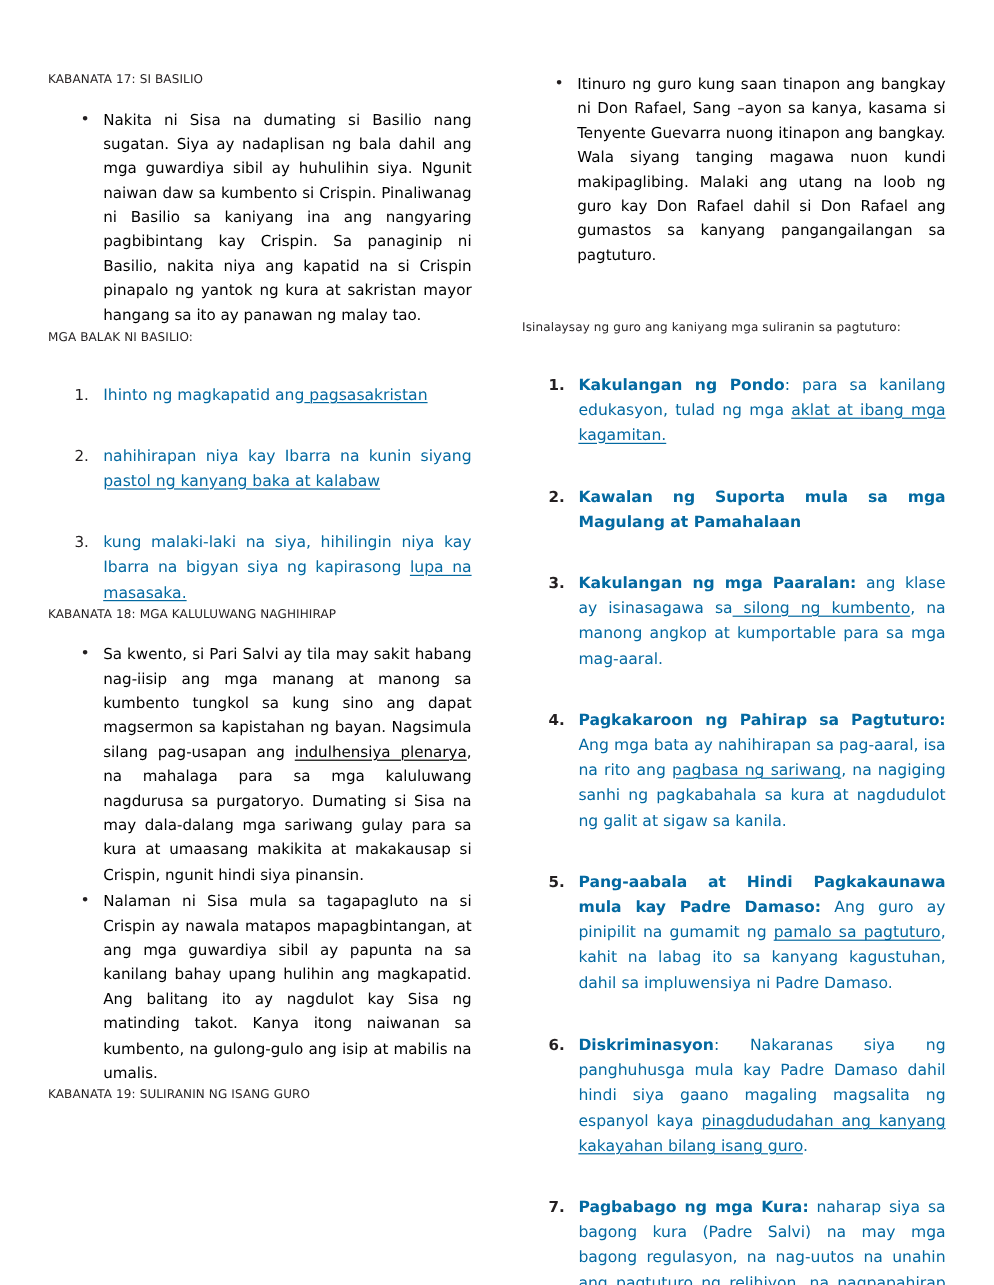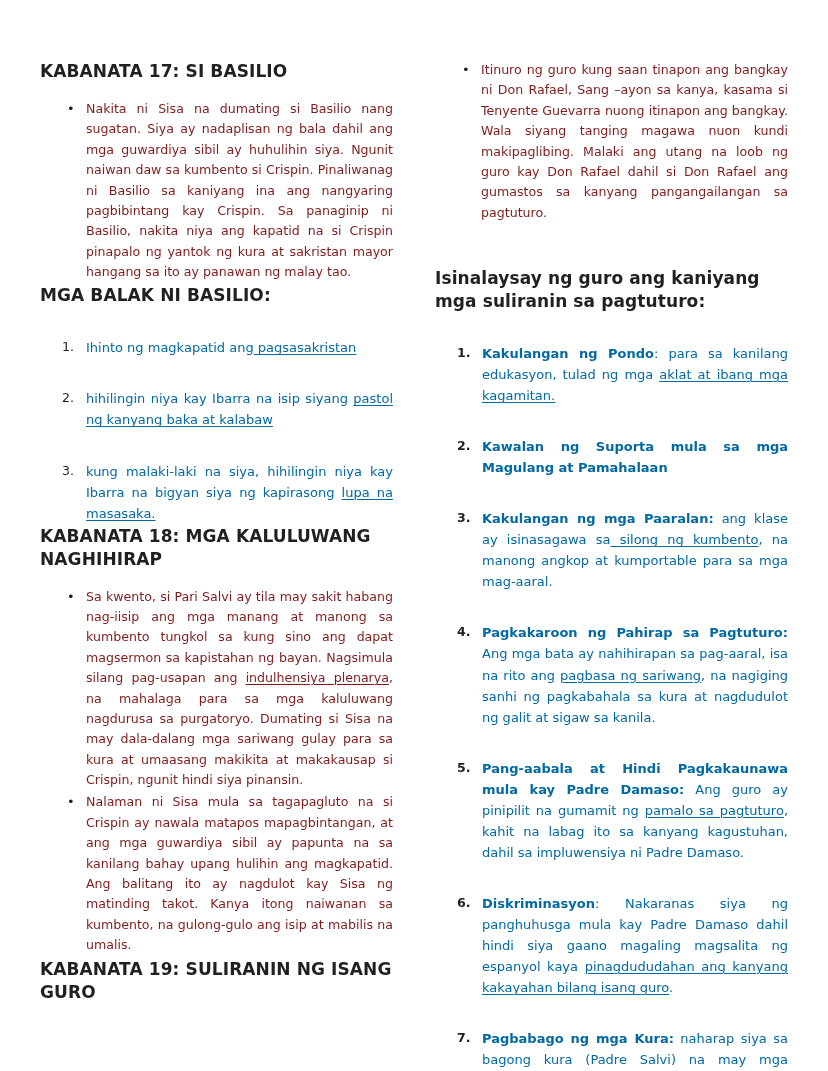--- a/index.html
+++ b/index.html
@@ -26,22 +26,22 @@
     display: flex;
     flex-direction: row;
     align-items: flex-start;
     gap: 42px;
   }
   .col {
     width: 353px;
     flex: 0 0 353px;
   }
   h2.section-heading {
-    font-size: 17px;
-    font-weight: bold;
+    font-size: 10px;
+    font-weight: normal;
     line-height: 1.35;
     letter-spacing: 0.1px;
     margin: 0 0 16px 0;
     color: #231f20;
   }
   h2.section-heading.tight {
     margin-bottom: 14px;
     margin-top: 44px;
   }
   .block-gap-top {
@@ -56,21 +56,21 @@
     padding: 0;
   }
   ul.bullets > li {
     position: relative;
     padding-left: 46px;
     margin-bottom: 2px;
     font-size: 12.6px;
     line-height: 1.62;
     text-align: justify;
     text-justify: inter-word;
-    color: #7f1d1d;
+    color: #000000;
   }
   ul.bullets > li::before {
     content: "\2022";
     position: absolute;
     left: 27px;
     top: -1px;
     font-size: 13px;
     line-height: 1.62;
     color: #231f20;
   }
@@ -130,21 +130,21 @@
       <h2 class="section-heading">KABANATA 17: SI BASILIO</h2>
 
       <ul class="bullets">
           <li><span>Nakita ni Sisa na dumating si Basilio nang sugatan. Siya ay nadaplisan ng bala dahil ang mga guwardiya sibil ay huhulihin siya. Ngunit naiwan daw sa kumbento si Crispin. Pinaliwanag ni Basilio sa kaniyang ina ang nangyaring pagbibintang kay Crispin.  Sa panaginip ni Basilio, nakita niya ang kapatid na si Crispin pinapalo ng yantok ng kura at sakristan mayor hangang sa ito ay panawan ng malay tao.</span></li>
         </ul>
 
       <h2 class="section-heading block-gap-top">MGA BALAK NI BASILIO:</h2>
 
       <ol class="numbers">
           <li><span>Ihinto ng magkapatid ang</span><span class="u"> pagsasakristan</span></li>
-          <li><span>hihilingin niya kay Ibarra na isip siyang </span><span class="u">pastol ng kanyang baka at kalabaw</span></li>
+          <li><span>nahihirapan niya kay Ibarra na kunin siyang </span><span class="u">pastol ng kanyang baka at kalabaw</span></li>
           <li><span>kung malaki-laki na siya, hihilingin niya kay Ibarra na bigyan siya ng kapirasong </span><span class="u">lupa na masasaka.</span></li>
         </ol>
 
       <h2 class="section-heading block-gap-top">KABANATA 18: MGA KALULUWANG NAGHIHIRAP</h2>
 
       <ul class="bullets">
           <li><span>Sa kwento, si Pari Salvi ay tila may sakit habang nag-iisip ang mga manang at manong sa kumbento tungkol sa kung sino ang dapat magsermon sa kapistahan ng bayan. Nagsimula silang pag-usapan ang </span><span class="u">indulhensiya plenarya</span><span>, na mahalaga para sa mga kaluluwang nagdurusa sa purgatoryo. Dumating si Sisa na may dala-dalang mga sariwang gulay para sa kura at umaasang makikita at makakausap si Crispin, ngunit hindi siya pinansin.</span></li>
           <li><span>Nalaman ni Sisa mula sa tagapagluto na si Crispin ay nawala matapos mapagbintangan, at ang mga guwardiya sibil ay papunta na sa kanilang bahay upang hulihin ang magkapatid. Ang balitang ito ay nagdulot kay Sisa ng matinding takot. Kanya itong naiwanan sa kumbento, na gulong-gulo ang isip at mabilis na umalis.</span></li>
         </ul>
 

